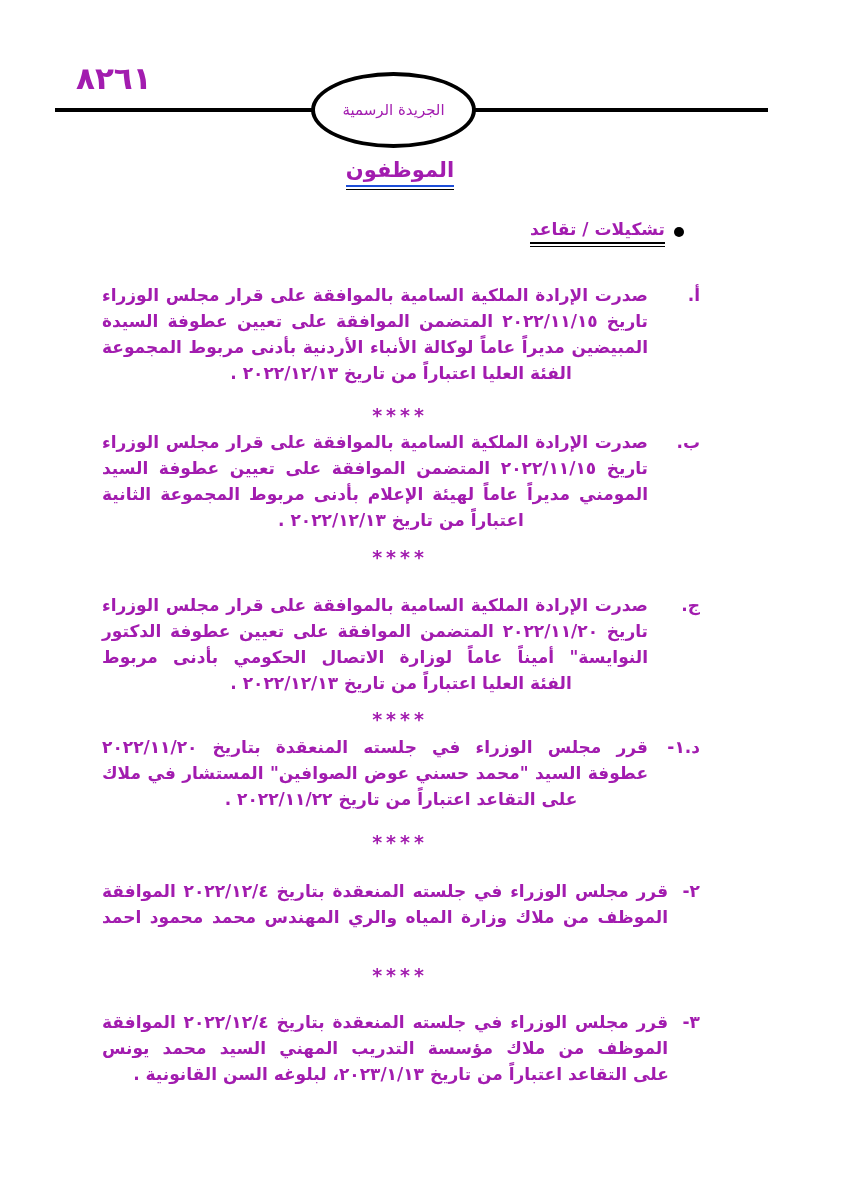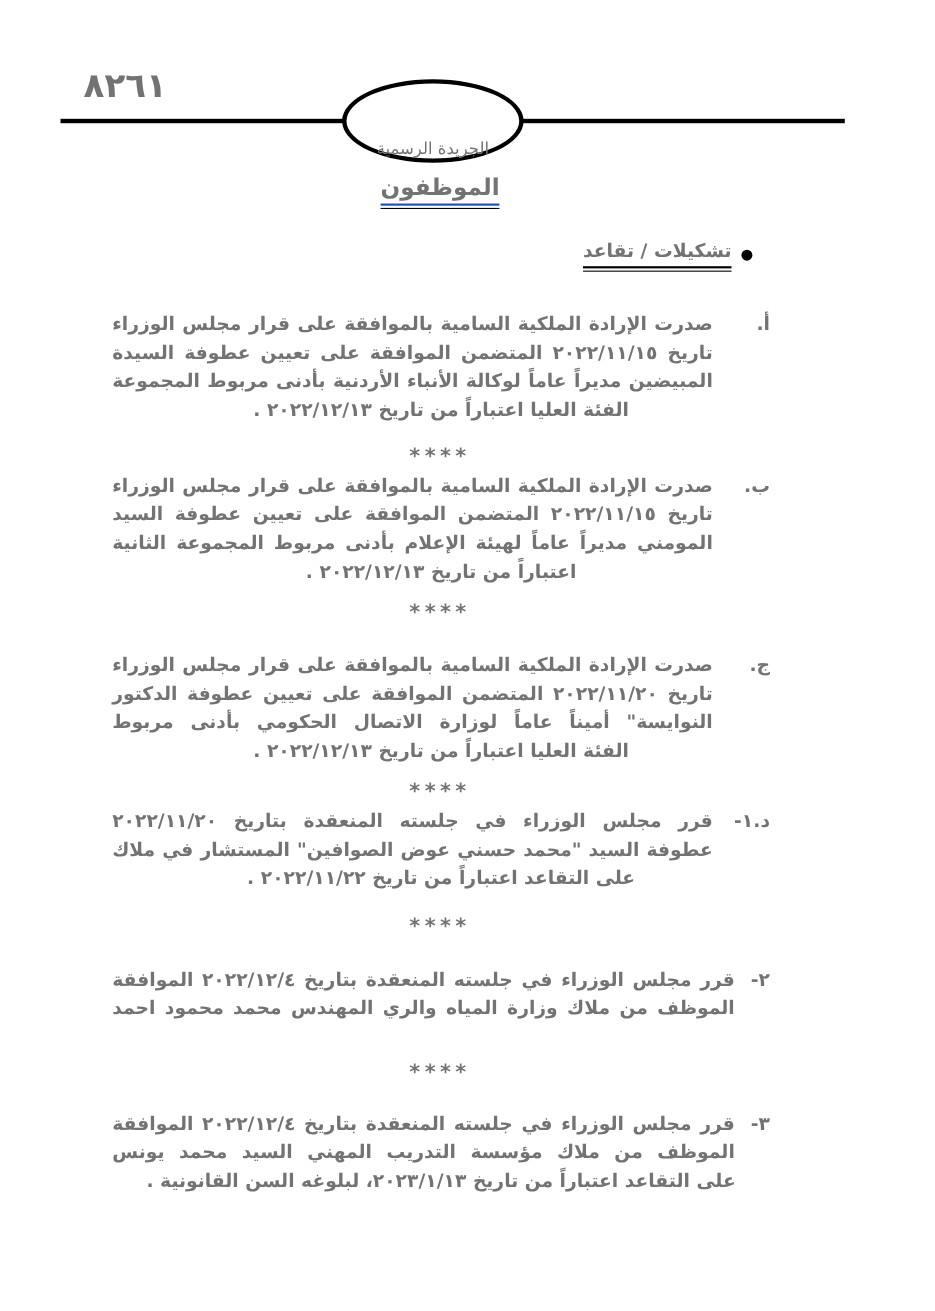--- a/index.html
+++ b/index.html
@@ -1,32 +1,32 @@
 <!DOCTYPE html>
 <html lang="ar"><head>
 <meta charset="utf-8">
 <style>
   html,body{margin:0;padding:0;background:#e8e8e8;}
   .page{
     position:relative;width:850px;height:1192px;background:#ffffff;
-    margin:0 auto;overflow:hidden;color:#737373;
+    margin:0 auto;overflow:hidden;color:#a21caf;
     font-family:"DejaVu Sans",sans-serif;
   }
   
   .page-number{
     position:absolute;left:76px;top:60px;font-size:31px;font-weight:bold;
     letter-spacing:2px;direction:rtl;
   }
   .header-rule{
     position:absolute;left:55px;top:108px;width:713px;height:4px;background:#000;
   }
   .gazette-oval{
     position:absolute;left:311px;top:72px;width:157px;height:68px;
     background:#fff;border:4px solid #000;border-radius:50%;
-    display:flex;align-items:flex-end;justify-content:center;direction:rtl;
+    display:flex;align-items:center;justify-content:center;direction:rtl;
   }
   .gazette-oval span{font-size:15px;font-weight:normal;}
   
   .doc-title{
     position:absolute;left:100px;top:158px;width:600px;text-align:center;direction:rtl;
   }
   .doc-title span{
     display:inline-block;font-size:21px;font-weight:bold;
     border-bottom:2px solid #1d4ed8;padding-bottom:3px;position:relative;
   }

